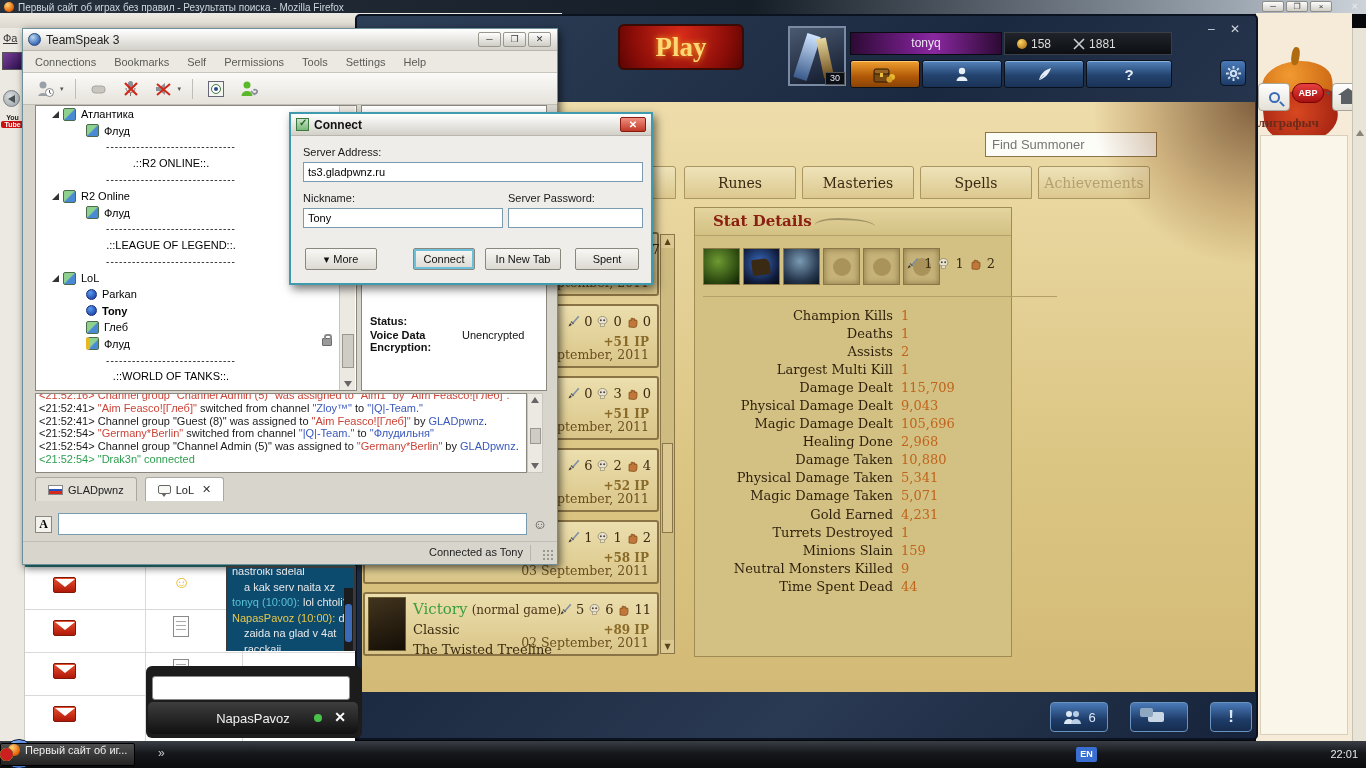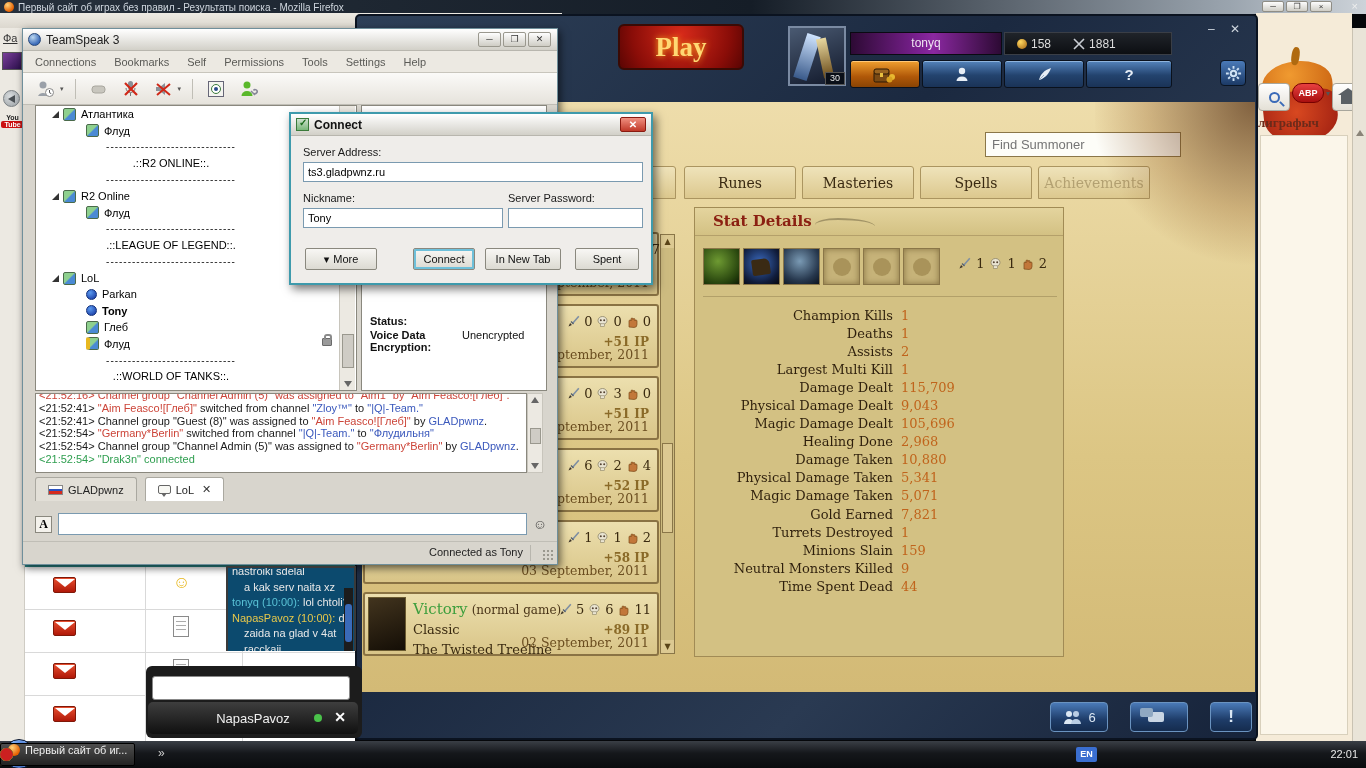--- a/index.html
+++ b/index.html
@@ -60,27 +60,27 @@
 .res-bar{position:absolute;left:647px;top:16px;width:168px;height:23px;background:linear-gradient(#20242a,#0c0e12);border:1px solid #3a3e46;display:flex;align-items:center;color:#ddd;font-size:12px}
 .rp-coin{width:10px;height:10px;border-radius:50%;background:radial-gradient(circle at 35% 30%,#ffd860,#a06010);margin:0 4px 0 12px}
 .res-bar .swx{margin:0 4px 0 22px}
 .lc-btn{position:absolute;height:28px;border-radius:3px;border:1px solid #0a111c;display:flex;align-items:center;justify-content:center}
 .lc-blue{background:linear-gradient(#5584bc,#23436e 55%,#1a3357);box-shadow:inset 0 1px 0 #8fb4dc}
 .lc-orange{background:linear-gradient(#f0a030,#b05808 60%,#8a4404);box-shadow:inset 0 1px 0 #ffc878}
 .lc-min,.lc-x{position:absolute;top:6px;color:#cfd6de;font-size:12px;z-index:3}
 .gear-btn{position:absolute;left:863px;top:44px;width:26px;height:26px;background:linear-gradient(#4a7ab8,#1c3a66);border:1px solid #0a1422;border-radius:4px;display:flex;align-items:center;justify-content:center}
 .lc-content{position:absolute;left:5px;top:86px;width:893px;height:590px;background:linear-gradient(#eeddab,#dcc684 60%,#d3ba76);overflow:hidden;font-family:"DejaVu Serif",serif}
 .lc-content::after{content:"";position:absolute;right:0;top:0;width:160px;height:180px;background:radial-gradient(circle at 100% 0,rgba(70,30,5,.65),rgba(120,60,10,.25) 45%,transparent 68%);pointer-events:none}
-.find-inp{position:absolute;left:623px;top:30px;width:196px;height:25px;background:#fdfdf8;border:1px solid #8a7648;font-family:"Liberation Sans",sans-serif;font-size:13px;color:#999;padding:0 6px}
+.find-inp{position:absolute;left:623px;top:30px;width:172px;height:25px;background:#fdfdf8;border:1px solid #8a7648;font-family:"Liberation Sans",sans-serif;font-size:13px;color:#999;padding:0 6px}
 .lc-tabs{position:absolute;left:322px;top:64px;display:flex;gap:6px}
 .lc-tab{width:112px;height:33px;background:linear-gradient(#efe3ba,#dcc88e);border:1px solid #ab9560;border-radius:3px 3px 0 0;color:#3a2a12;font-size:14px;display:flex;align-items:center;justify-content:center}
 .lc-tab.disabled{color:#b3a172}
 .lc-tab.partial{position:absolute;left:252px;top:64px;width:62px}
 
-.stat-panel{position:absolute;left:332px;top:105px;width:370px;height:450px;background:#d3c183;border:1px solid #a18b55}
+.stat-panel{position:absolute;left:332px;top:105px;width:318px;height:450px;background:#d3c183;border:1px solid #a18b55}
 .sp-header{height:28px;background:linear-gradient(#e4d49e,#d3c183);border-bottom:1px solid #b4a06a;color:#8b2012;font-weight:bold;font-size:15px;line-height:27px;padding-left:18px;position:relative}
 .ornament{position:absolute;left:120px;top:10px;width:60px;height:9px;border-top:2px solid rgba(90,80,50,.45);border-radius:50% 80% 0 0/100% 120% 0 0}
 .slots{position:absolute;left:8px;top:40px;display:flex;gap:3px}
 .slot{width:37px;height:37px;border:1px solid #8a7648}
 .slot.s1{background:radial-gradient(circle at 40% 35%,#6e9a32,#24400c 75%,#101c05)}
 .slot.s2{background:radial-gradient(circle at 45% 40%,#3a6ac0,#101c3a 70%,#06080f);position:relative}
 .slot.s2::before{content:"";position:absolute;left:8px;top:10px;width:18px;height:16px;background:#3a2a14;border-radius:2px 6px 2px 2px;transform:rotate(-8deg)}
 .slot.s3{background:radial-gradient(circle at 45% 35%,#7a9ab4,#27384e 65%,#0c1420)}
 .slot.empty{background:#c6b379;box-shadow:inset 0 0 6px rgba(90,70,30,.6);position:relative}
 .slot.empty::before{content:"";position:absolute;left:9px;top:9px;width:18px;height:18px;border-radius:50%;background:rgba(140,115,60,.5)}
@@ -600,21 +600,21 @@
               <span class="stat-value">5,341</span>
             </div>
 
             <div class="stat-row">
               <span class="stat-label">Magic Damage Taken</span>
               <span class="stat-value">5,071</span>
             </div>
 
             <div class="stat-row">
               <span class="stat-label">Gold Earned</span>
-              <span class="stat-value">7,821</span>
+              <span class="stat-value">4,231</span>
             </div>
 
             <div class="stat-row">
               <span class="stat-label">Turrets Destroyed</span>
               <span class="stat-value">1</span>
             </div>
 
             <div class="stat-row">
               <span class="stat-label">Minions Slain</span>
               <span class="stat-value">159</span>

